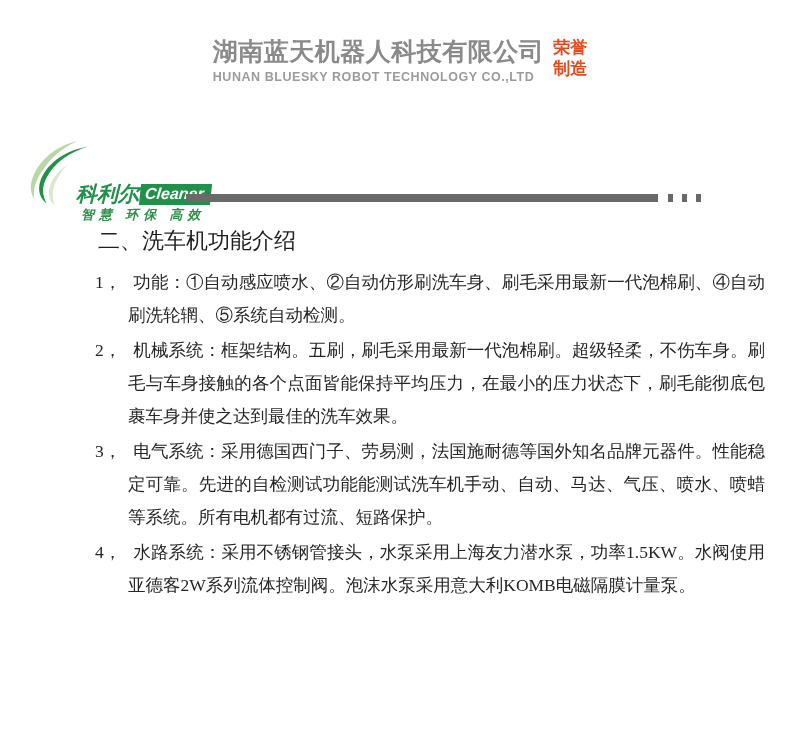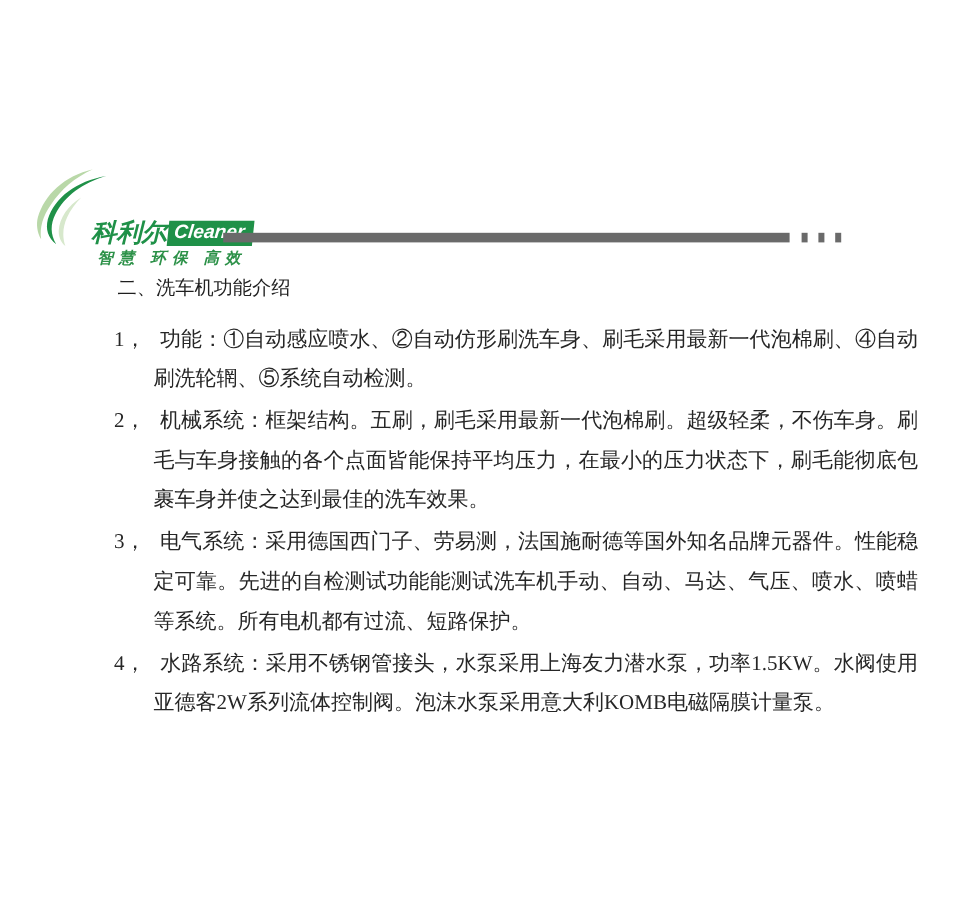--- a/index.html
+++ b/index.html
@@ -122,21 +122,21 @@
   .content {
     position: absolute;
     left: 95px;
     top: 226px;
     width: 670px;
     color: #262626;
     font-size: 17.5px;
     line-height: 33px;
   }
   .section-title {
-    font-size: 16px;
+    font-size: 22px;
     font-weight: normal;
     color: #1f1f1f;
     margin-left: 3px;
     margin-bottom: 10px;
     line-height: 30px;
   }
   .item {
     padding-left: 33px;
     text-indent: -33px;
     text-align: justify;
@@ -149,20 +149,30 @@
     margin-left: 3px;
     margin-top: 29px;
     line-height: 30px;
   }
 </style>
 </head>
 <body>
 
 <div class="page">
 
+  <div class="header">
+    <div class="company-block">
+      <div class="company-cn">湖南蓝天机器人科技有限公司</div>
+      <div class="company-en">HUNAN BLUESKY ROBOT TECHNOLOGY CO.,LTD</div>
+    </div>
+    <div class="honor-badge">
+      <div>荣誉</div>
+      <div>制造</div>
+    </div>
+  </div>
 
   <div class="logo">
     <svg class="logo-swoosh" width="78" height="64" viewBox="0 0 110 92" xmlns="http://www.w3.org/2000/svg">
       <path d="M70 0 C36 8 12 30 4 58 C2 66 3 76 8 84 C6 70 10 56 20 42 C32 24 48 10 70 0 Z" fill="#b9d8a8"></path>
       <path d="M86 8 C50 14 24 34 16 60 C13 72 16 82 26 90 C19 78 19 66 25 54 C36 32 58 16 86 8 Z" fill="#1f9148"></path>
       <path d="M56 34 C40 44 30 58 29 74 C29 82 32 88 37 92 C33 81 34 69 39 58 C43 49 49 41 56 34 Z" fill="#d7e8cc"></path>
     </svg>
     <div class="logo-text">
       <div class="brand-row">
         <span class="brand-cn">科利尔</span>

